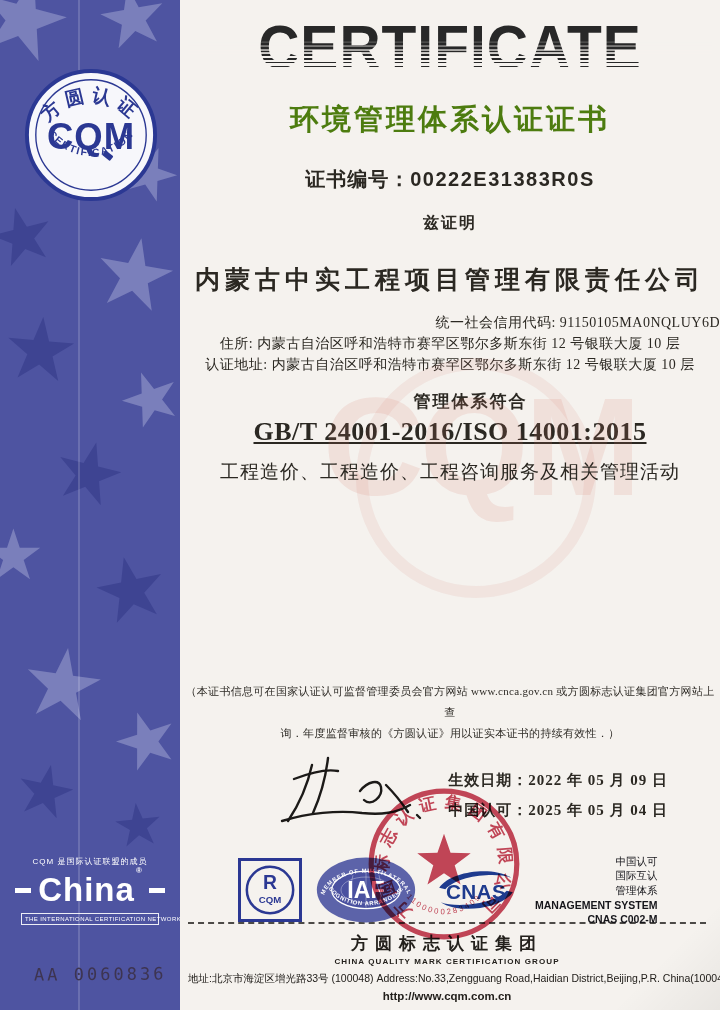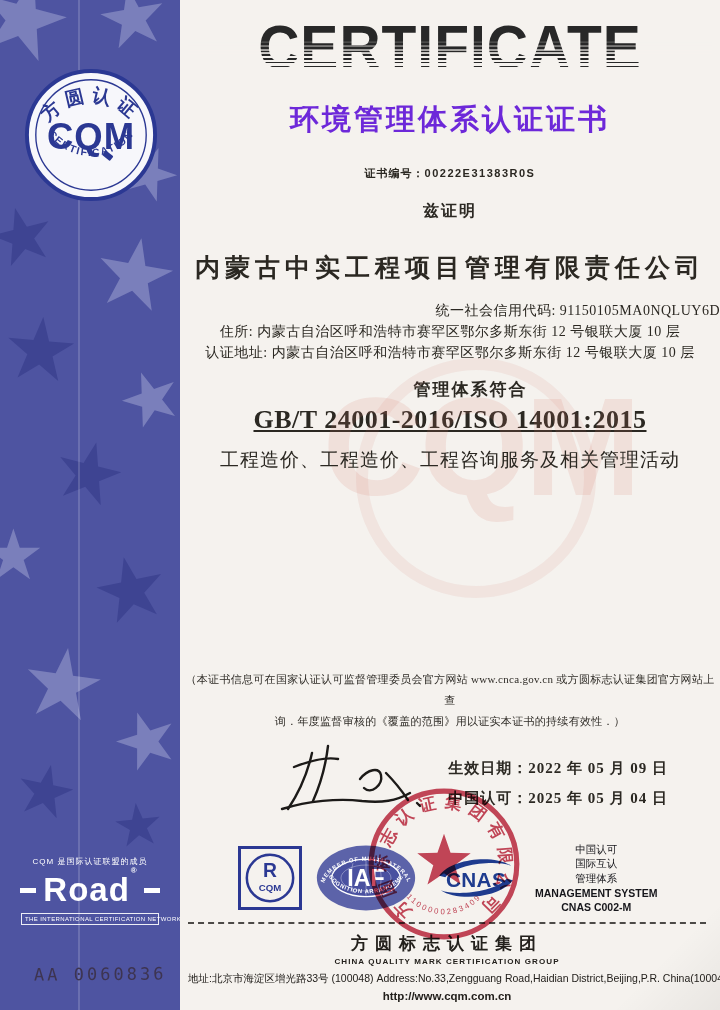--- a/index.html
+++ b/index.html
@@ -39,43 +39,43 @@
   .watermark{position:absolute;left:130px;top:358px;width:340px;height:230px;pointer-events:none;}
   .wm-ring{position:absolute;left:46px;top:0;width:240px;height:240px;border-radius:50%;border:12px solid rgba(210,110,100,0.10);}
   .wm-text{position:absolute;left:0;top:8px;width:340px;text-align:center;font-family:"Liberation Sans",sans-serif;font-weight:800;font-size:140px;letter-spacing:-4px;color:rgba(214,118,106,0.15);}
 
   .banner{position:relative;margin:12px 8px 0;font-family:"Liberation Sans",sans-serif;font-weight:800;font-size:57px;letter-spacing:1px;color:#282828;transform:scaleY(1.06);transform-origin:top;white-space:nowrap;}
   .banner .stripes{position:absolute;left:0;right:0;bottom:0;height:60%;
     background:repeating-linear-gradient(to bottom, rgba(245,242,238,0) 0 1.5px, var(--paper) 1.5px 3.5px);
     -webkit-mask-image:linear-gradient(to bottom, transparent, #000 40%);
     mask-image:linear-gradient(to bottom, transparent, #000 40%);}
 
-  .doc-title{margin-top:22px;font-family:"Liberation Sans",sans-serif;font-weight:bold;font-size:29px;letter-spacing:3px;color:#6d28d9;}
-  .cert-no{margin-top:26px;font-size:11px;font-weight:bold;letter-spacing:1px;}
+  .doc-title{margin-top:22px;font-family:"Liberation Sans",sans-serif;font-weight:bold;font-size:29px;letter-spacing:3px;color:#4d7c0f;}
+  .cert-no{margin-top:26px;font-size:20px;font-weight:bold;letter-spacing:1px;}
   .cert-no .num{font-family:"Liberation Sans",sans-serif;font-weight:bold;letter-spacing:1.5px;}
   .declare{margin-top:20px;font-size:16px;font-weight:bold;letter-spacing:2px;}
   .company{margin-top:29px;font-size:25px;font-weight:600;letter-spacing:5px;white-space:nowrap;}
   .info-line{margin-top:3px;font-size:14px;letter-spacing:0.5px;white-space:nowrap;}
   .info-line.first{margin-top:18px;text-align:right;}
   .conform{margin-top:16px;font-size:17px;font-weight:bold;letter-spacing:2px;padding-left:41px;}
   .standard{margin-top:4px;font-size:26px;font-weight:bold;letter-spacing:0.5px;font-family:"Liberation Serif",serif;text-decoration:underline;}
   .scope-label{margin-top:48px;font-size:16px;font-weight:bold;letter-spacing:2px;position:relative;z-index:2;}
   .scope-text{margin-top:12px;font-size:19px;letter-spacing:1px;white-space:nowrap;position:relative;z-index:2;}
 
   .note{margin-top:196px;font-size:11px;line-height:1.9;letter-spacing:0.3px;color:#2e2b26;position:relative;z-index:2;}
 
   .sig-date-row{margin-top:8px;display:flex;align-items:center;justify-content:space-between;padding:0 52px 0 96px;height:86px;}
   .signature{width:150px;height:80px;}
   .dates{text-align:left;font-size:15px;font-weight:bold;letter-spacing:1px;line-height:2.0;white-space:nowrap;}
 
   .logos-row{margin-top:16px;display:flex;align-items:center;justify-content:flex-start;padding-left:58px;gap:13px;position:relative;z-index:1;}
   .rcqm{width:64px;height:64px;border:3px solid var(--logo-blue);display:flex;align-items:center;justify-content:center;background:transparent;}
   .iaf-svg{width:102px;height:70px;}
   .cnas-svg{width:92px;height:52px;}
-  .accr-text{text-align:center;font-family:"Liberation Sans",sans-serif;font-size:10.5px;line-height:1.4;color:#15151a;white-space:nowrap;}
+  .accr-text{text-align:right;font-family:"Liberation Sans",sans-serif;font-size:10.5px;line-height:1.4;color:#15151a;white-space:nowrap;}
   .accr-text .b{font-weight:bold;}
 
   .stamp{position:absolute;left:366px;top:786px;width:156px;height:156px;z-index:3;opacity:0.93;mix-blend-mode:multiply;}
 
   .footer{position:absolute;left:8px;right:14px;bottom:8px;text-align:center;}
   .footer-line{border-top:2px dashed #4c4a47;margin-bottom:8px;}
   .footer-group-cn{font-family:"Liberation Sans",sans-serif;font-weight:bold;font-size:17px;letter-spacing:7px;color:#23201c;}
   .footer-group-en{font-family:"Liberation Sans",sans-serif;font-weight:bold;font-size:8px;letter-spacing:1.1px;color:#23201c;margin-top:2px;}
   .footer-address{font-family:"Liberation Sans",sans-serif;font-size:10.5px;color:#23201c;margin-top:6px;white-space:nowrap;}
   .footer-url{font-family:"Liberation Sans",sans-serif;font-weight:bold;font-size:11.5px;color:#23201c;margin-top:4px;}
@@ -118,21 +118,21 @@
         <text font-family="Liberation Sans, sans-serif" font-size="10.5" font-weight="bold" fill="var(--logo-blue)" letter-spacing="1.6">
           <textPath href="#cqmArcBot" startOffset="50%" text-anchor="middle">CERTIFICATION</textPath>
         </text>
       </svg>
     </div>
 
     <div class="iqnet">
       <div class="iqnet-member">CQM 是国际认证联盟的成员</div>
       <div class="iqnet-row">
         <span class="iqnet-dash"></span>
-        <span class="iqnet-name"><span>Road</span><sup>®</sup></span>
+        <span class="iqnet-name"><span>China</span><sup>®</sup></span>
         <span class="iqnet-dash"></span>
       </div>
       <div class="iqnet-tagline">THE INTERNATIONAL CERTIFICATION NETWORK</div>
     </div>
 
     <div class="serial">AA 0060836</div>
   </aside>
 
   <main class="main">
 
@@ -160,21 +160,21 @@
     <div class="info-line">住所: 内蒙古自治区呼和浩特市赛罕区鄂尔多斯东街 12 号银联大厦 10 层</div>
     <div class="info-line">认证地址: 内蒙古自治区呼和浩特市赛罕区鄂尔多斯东街 12 号银联大厦 10 层</div>
 
     <div class="conform">管理体系符合</div>
     <div class="standard">GB/T 24001-2016/ISO 14001:2015</div>
 
     <div class="scope-text">工程造价、工程造价、工程咨询服务及相关管理活动</div>
 
     <div class="note">
       <div>（本证书信息可在国家认证认可监督管理委员会官方网站 www.cnca.gov.cn 或方圆标志认证集团官方网站上查</div>
-      <div>询．年度监督审核的《覆盖的范围》用以证实本证书的持续有效性．）</div>
+      <div>询．年度监督审核的《方圆认证》用以证实本证书的持续有效性．）</div>
     </div>
 
     <div class="sig-date-row">
       <svg class="signature" viewBox="0 0 150 80">
         <g fill="none" stroke="#1c1a18" stroke-width="2.4" stroke-linecap="round">
           <path d="M36,10 C32,28 24,48 12,66"></path>
           <path d="M18,24 C36,17 52,14 62,16"></path>
           <path d="M52,3 C50,20 45,40 37,58"></path>
           <path d="M6,66 C32,58 62,55 86,58 C106,60 120,58 134,50"></path>
           <path d="M84,36 C92,26 103,24 105,32 C107,42 95,52 88,45"></path>

